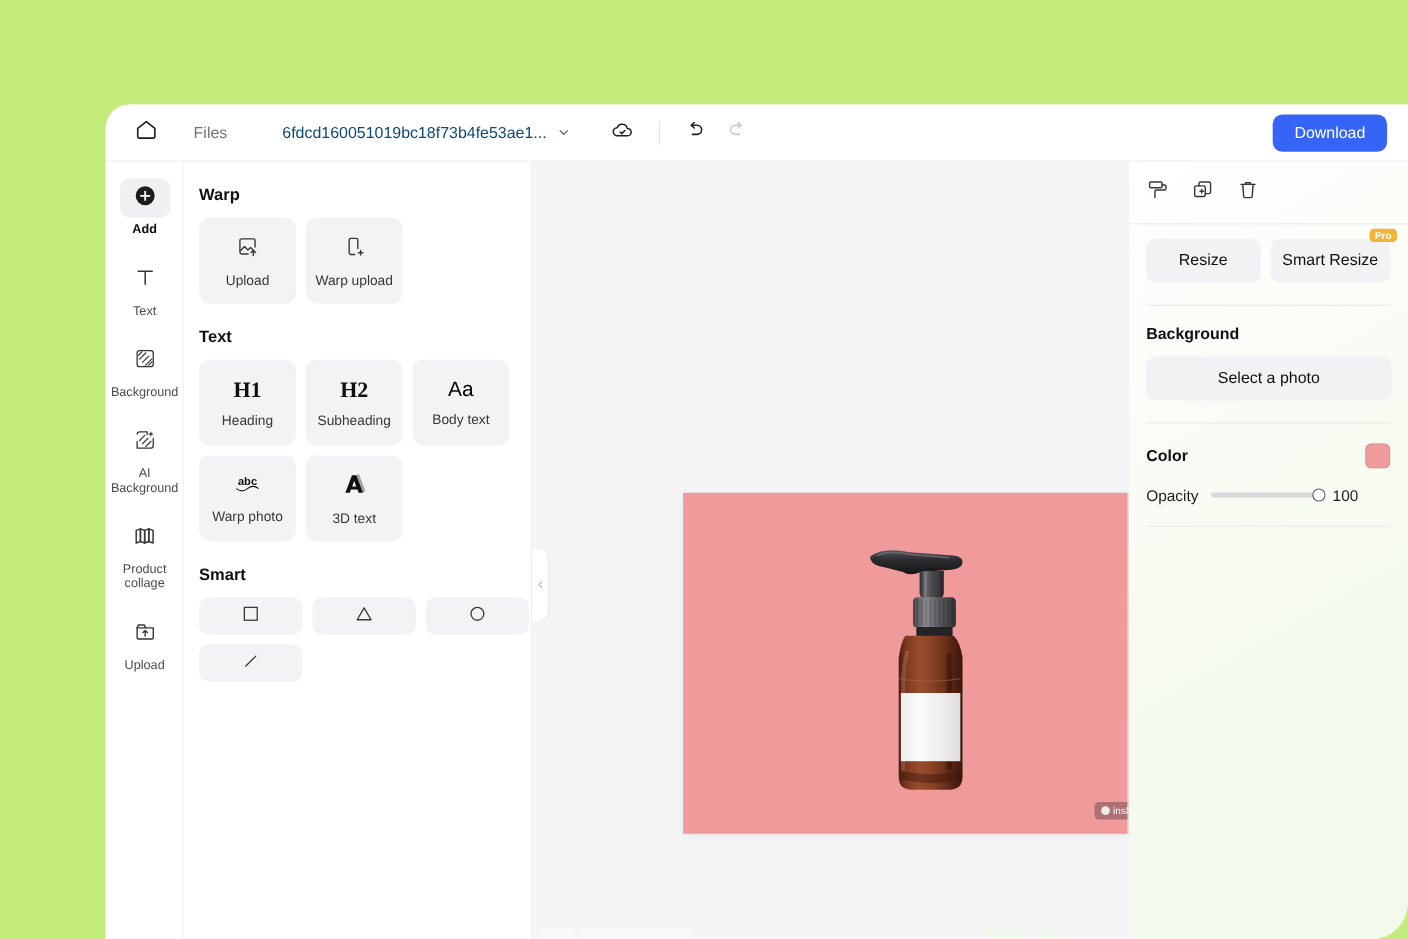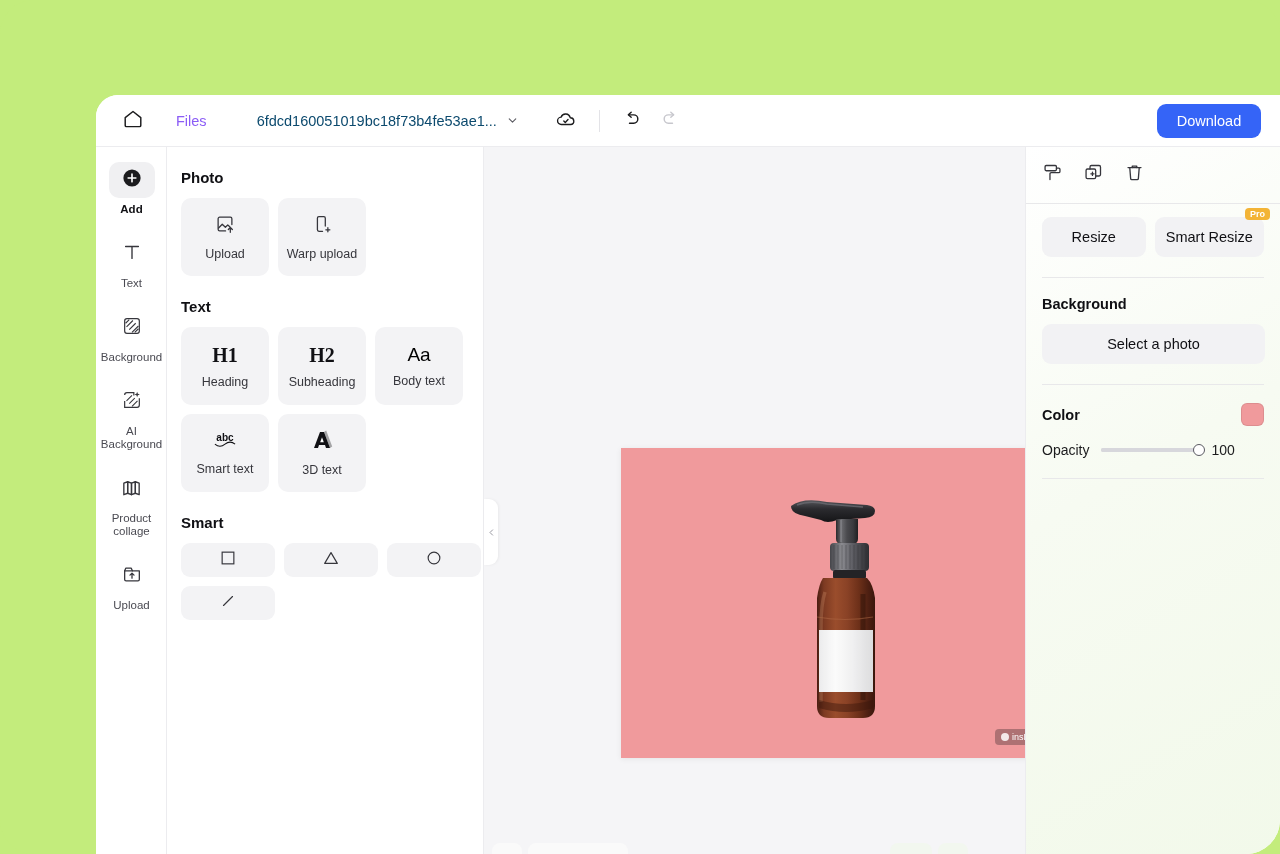--- a/index.html
+++ b/index.html
@@ -33,21 +33,21 @@
     background: #fff;
     border-bottom: 1px solid #ececef;
     display: flex; align-items: center;
   }
   .home-btn {
     width: 34px; height: 34px; margin-left: 20px;
     display: flex; align-items: center; justify-content: center;
     border-radius: 8px; cursor: pointer;
   }
   .files-label {
-    margin-left: 26px; font-size: 14.5px; color: #8b5cf6; font-weight: 400;
+    margin-left: 26px; font-size: 14.5px; color: #737373; font-weight: 400;
     cursor: pointer;
   }
   .filename-wrap {
     margin-left: 50px; display: flex; align-items: center; gap: 9px;
     cursor: pointer;
   }
   .filename {
     font-size: 14.5px; color: #0c4a6e; max-width: 250px;
     white-space: nowrap; overflow: hidden;
   }
@@ -368,21 +368,21 @@
               <path d="M4 8.5 5.2 5.6h6l1.2 2.9"></path>
               <path d="M12 16.6v-5.2M9.8 13.2 12 11l2.2 2.2"></path>
             </svg>
           </span>
         </div>
         <div class="rail-lbl">Upload</div>
       </div>
     </div>
 
     <div class="panel">
-      <div class="sec-title">Photo</div>
+      <div class="sec-title">Warp</div>
       <div class="tile-row">
         <div class="tile tile-big">
           <span>
             <svg width="22" height="22" viewBox="0 0 24 24" fill="none" stroke="#36363c" stroke-width="1.4" stroke-linecap="round" stroke-linejoin="round">
               <path d="M19.5 12.6V6.2a1.7 1.7 0 0 0-1.7-1.7H6.2A1.7 1.7 0 0 0 4.5 6.2v11.6a1.7 1.7 0 0 0 1.7 1.7h6.4"></path>
               <path d="M5 16.4 9 12.2l3.4 3.3 2.6-2.4 2.2 1.9"></path>
               <path d="M17.8 21v-5.2M15.6 18l2.2-2.2L20 18"></path>
             </svg>
           </span>
           <div class="tile-lbl">Upload</div>
@@ -414,21 +414,21 @@
         </div>
       </div>
       <div class="tile-row">
         <div class="tile tile-big">
           <span>
             <svg width="32" height="20" viewBox="0 0 38 22">
               <text x="19" y="12" text-anchor="middle" font-family="Liberation Sans, sans-serif" font-size="12" font-weight="bold" fill="#101014">abc</text>
               <path d="M7 16q6 5 12 0t12 0" fill="none" stroke="#101014" stroke-width="1.2"></path>
             </svg>
           </span>
-          <div class="tile-lbl">Smart text</div>
+          <div class="tile-lbl">Warp photo</div>
         </div>
         <div class="tile tile-big">
           <span>
             <svg width="24" height="22" viewBox="0 0 24 22">
               <path d="M4 19 10 3h4l6 16h-4l-1-3H9l-1 3z" fill="#101014"></path>
               <path d="M10.2 13.2h3.6L12 8.2z" fill="#fff"></path>
               <path d="M14 3l2.2-1.4 6 16L20 19z" fill="#101014" opacity=".35"></path>
             </svg>
           </span>
           <div class="tile-lbl">3D text</div>

